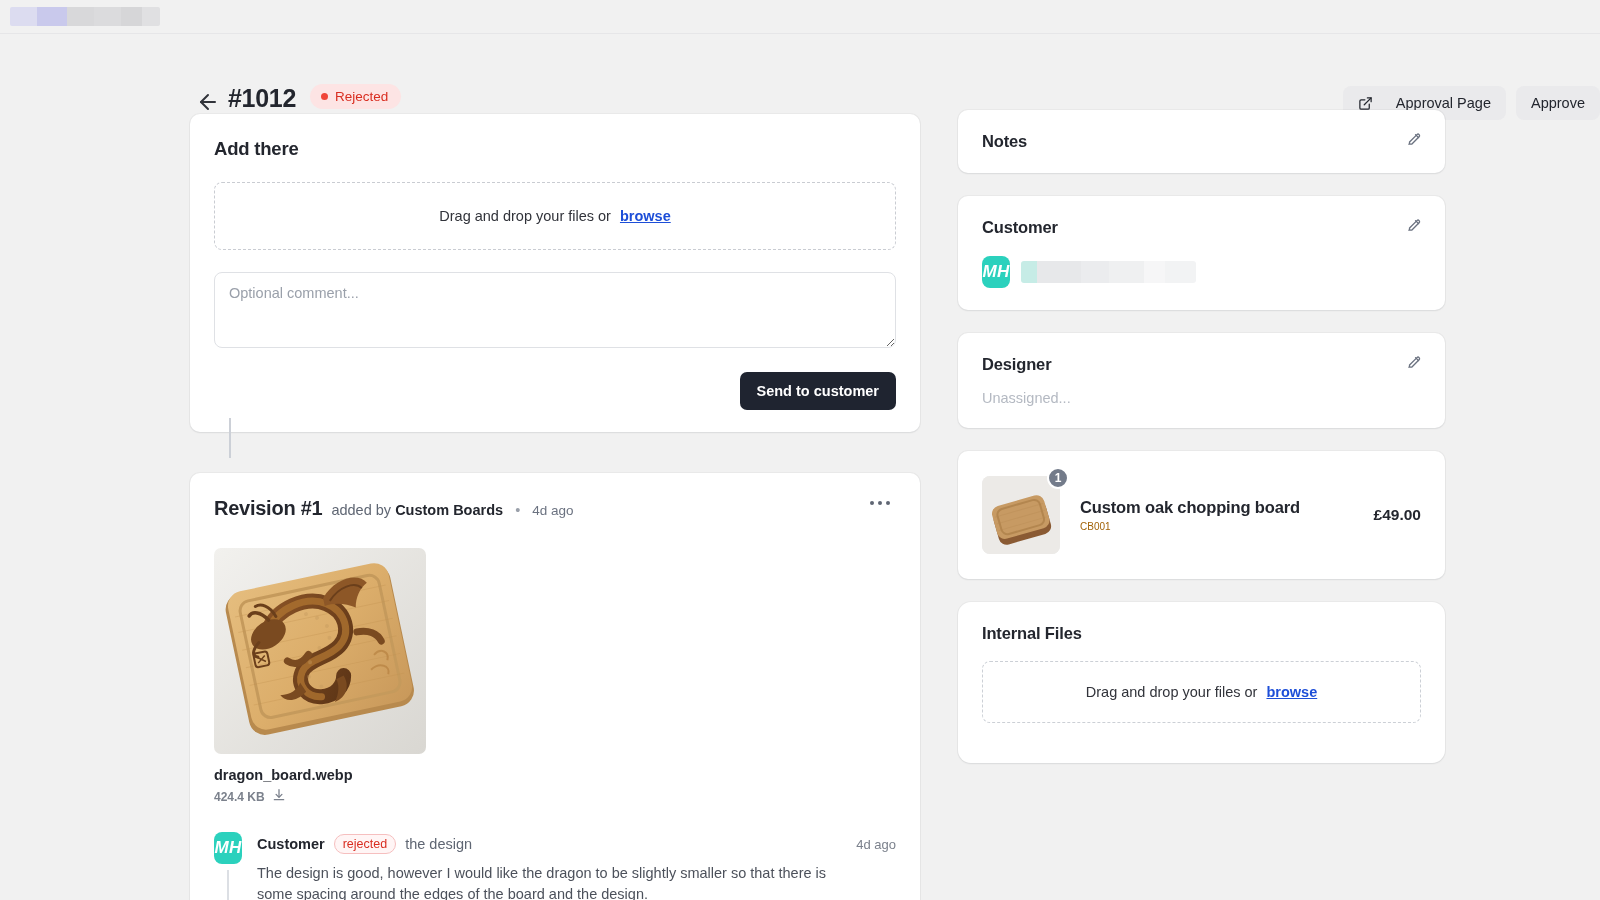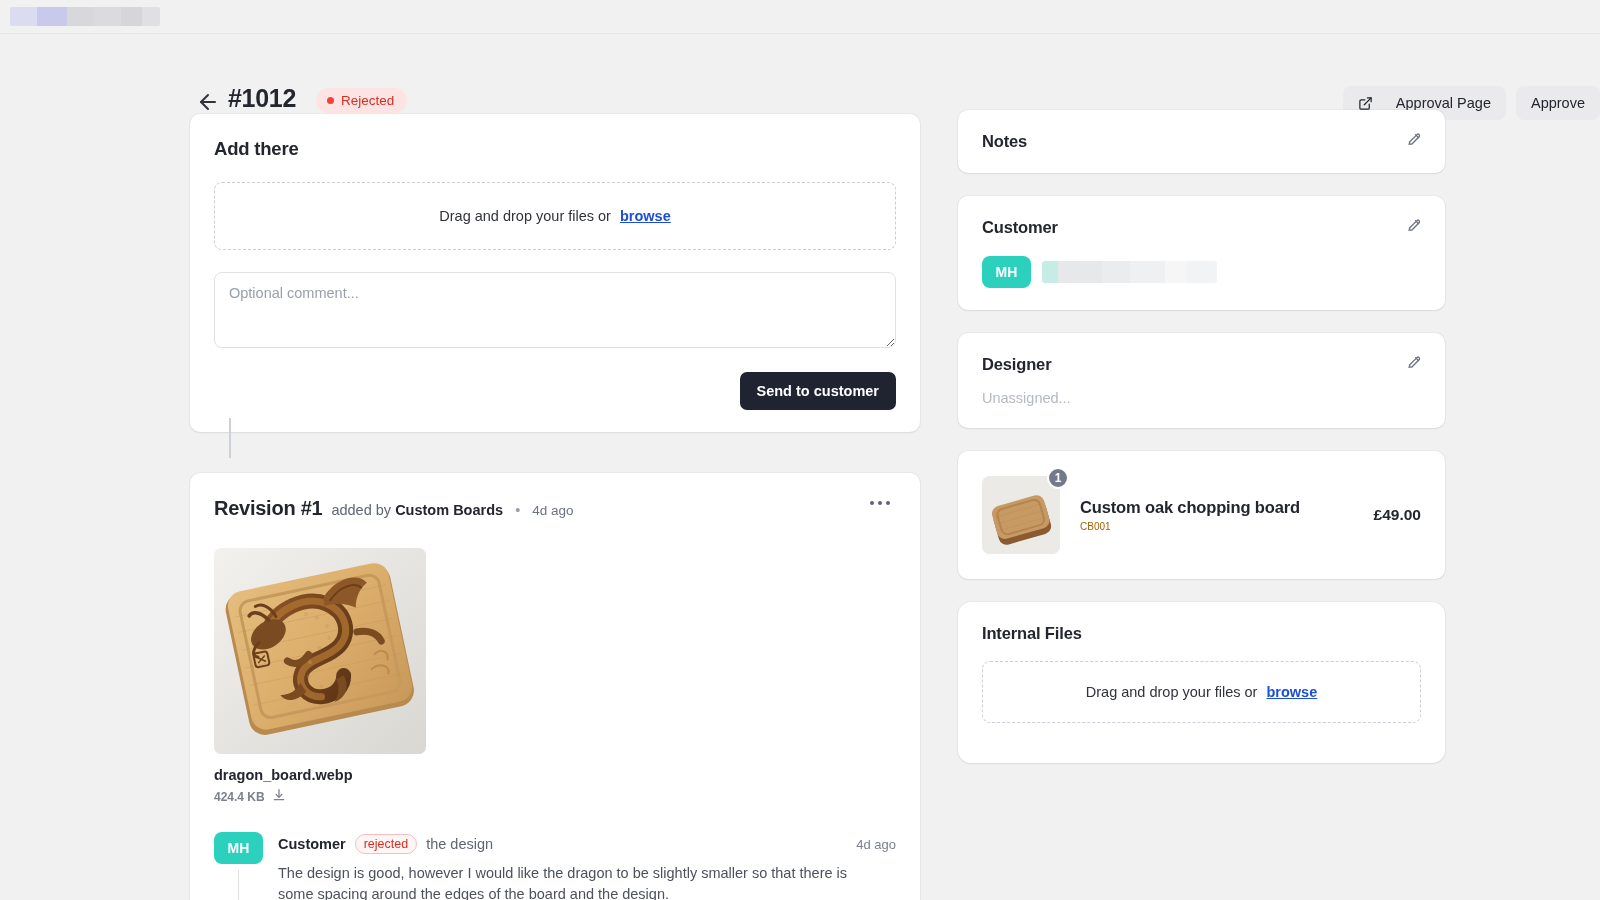--- a/index.html
+++ b/index.html
@@ -43,21 +43,21 @@
     width: 1600px; height: 80px;
   }
   .back-arrow {
     position: absolute; left: 196px; top: 56px;
     width: 24px; height: 24px;
     color: #31333a;
     cursor: pointer;
   }
   .title-row {
     position: absolute; left: 228px; top: 50px;
-    display: flex; align-items: flex-end; gap: 20px;
+    display: flex; align-items: flex-start; gap: 14px;
   }
   .order-id {
     font-size: 25px; font-weight: 700; color: #23262e;
     letter-spacing: -0.3px;
   }
   .status-pill {
     display: inline-flex; align-items: center; gap: 7px;
     background: #fde4e4; color: #d92d20;
     font-size: 13.5px; font-weight: 500;
     border-radius: 14px;
@@ -199,28 +199,29 @@
 
   
   .comment-block {
     margin-top: 27px;
     display: flex; gap: 15px;
     padding-bottom: 24px;
     position: relative;
   }
   .avatar-col { display: flex; flex-direction: column; align-items: center; }
   .avatar {
-    width: 49px; height: 32px;
+    width: 28px; height: 32px;
     border-radius: 8px;
     background: #2bd1bd;
     color: #ffffff;
-    font-size: 14px; font-weight: 700;
+    font-size: 17px; font-weight: 700;
     display: flex; align-items: center; justify-content: center;
     letter-spacing: .2px;
     flex-shrink: 0;
+    font-style: italic;
   }
   .avatar-line {
     width: 1.5px; flex: 1;
     background: #dcdfe4;
     margin-top: 6px;
     min-height: 56px;
   }
   .comment-body { flex: 1; padding-top: 2px; }
   .comment-head {
     display: flex; align-items: center;

